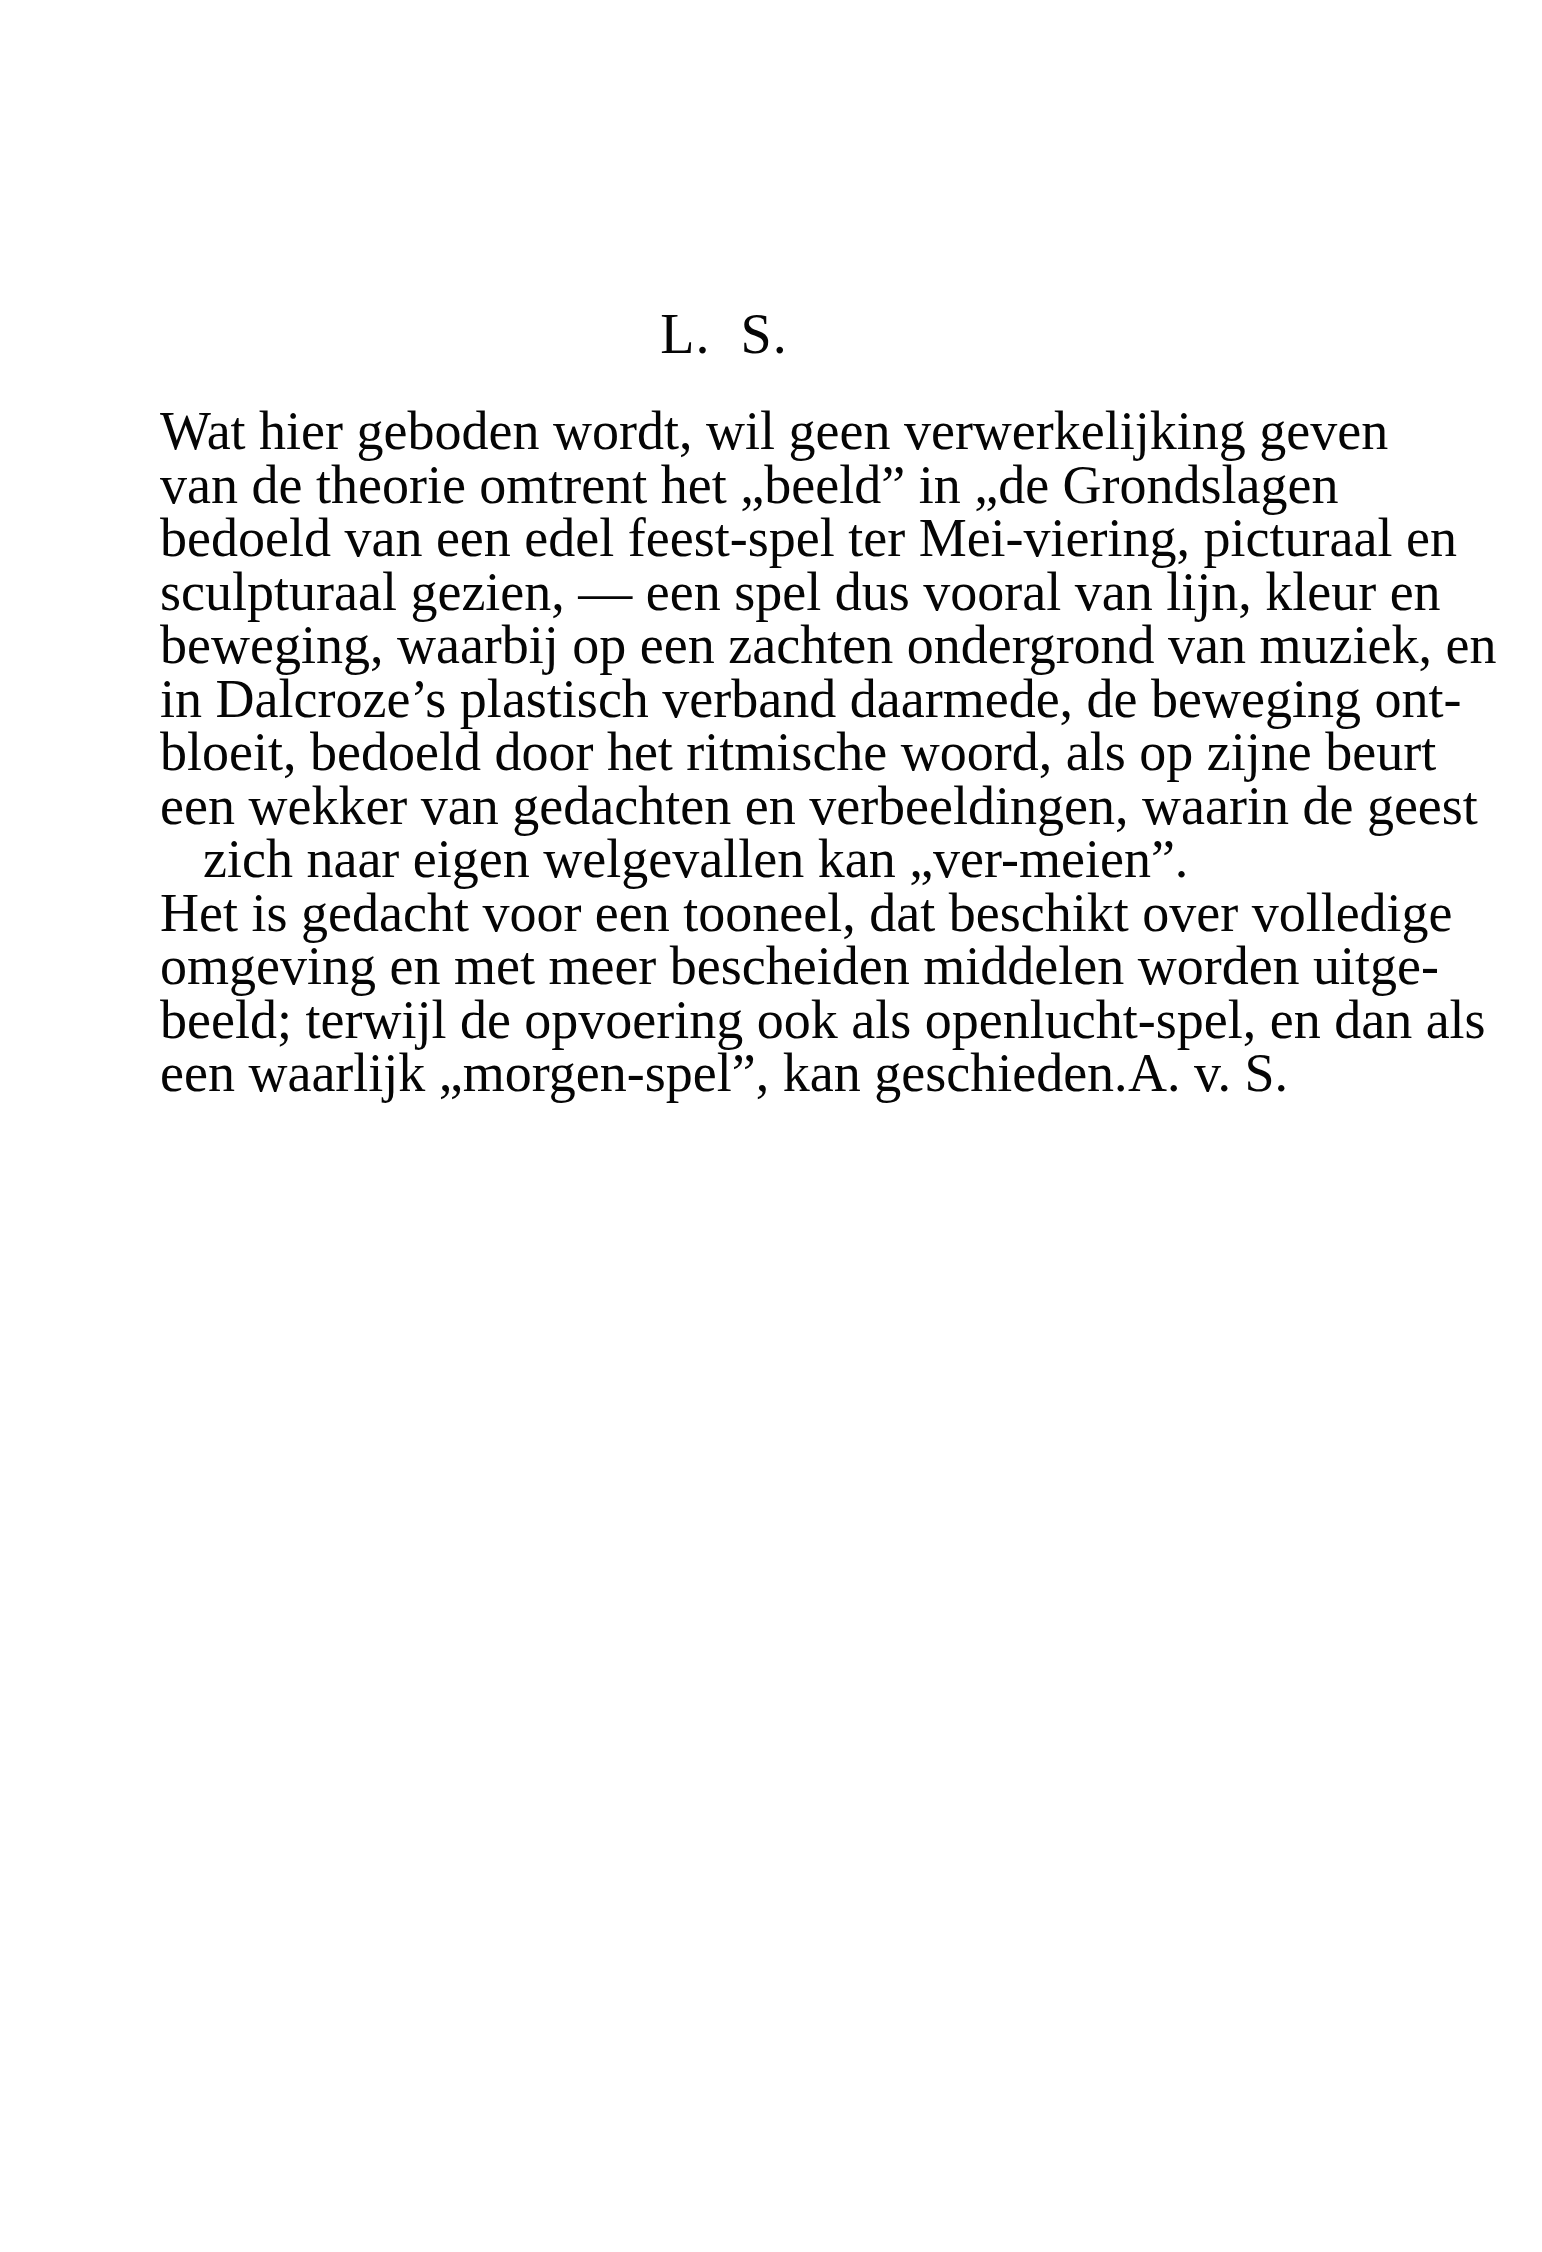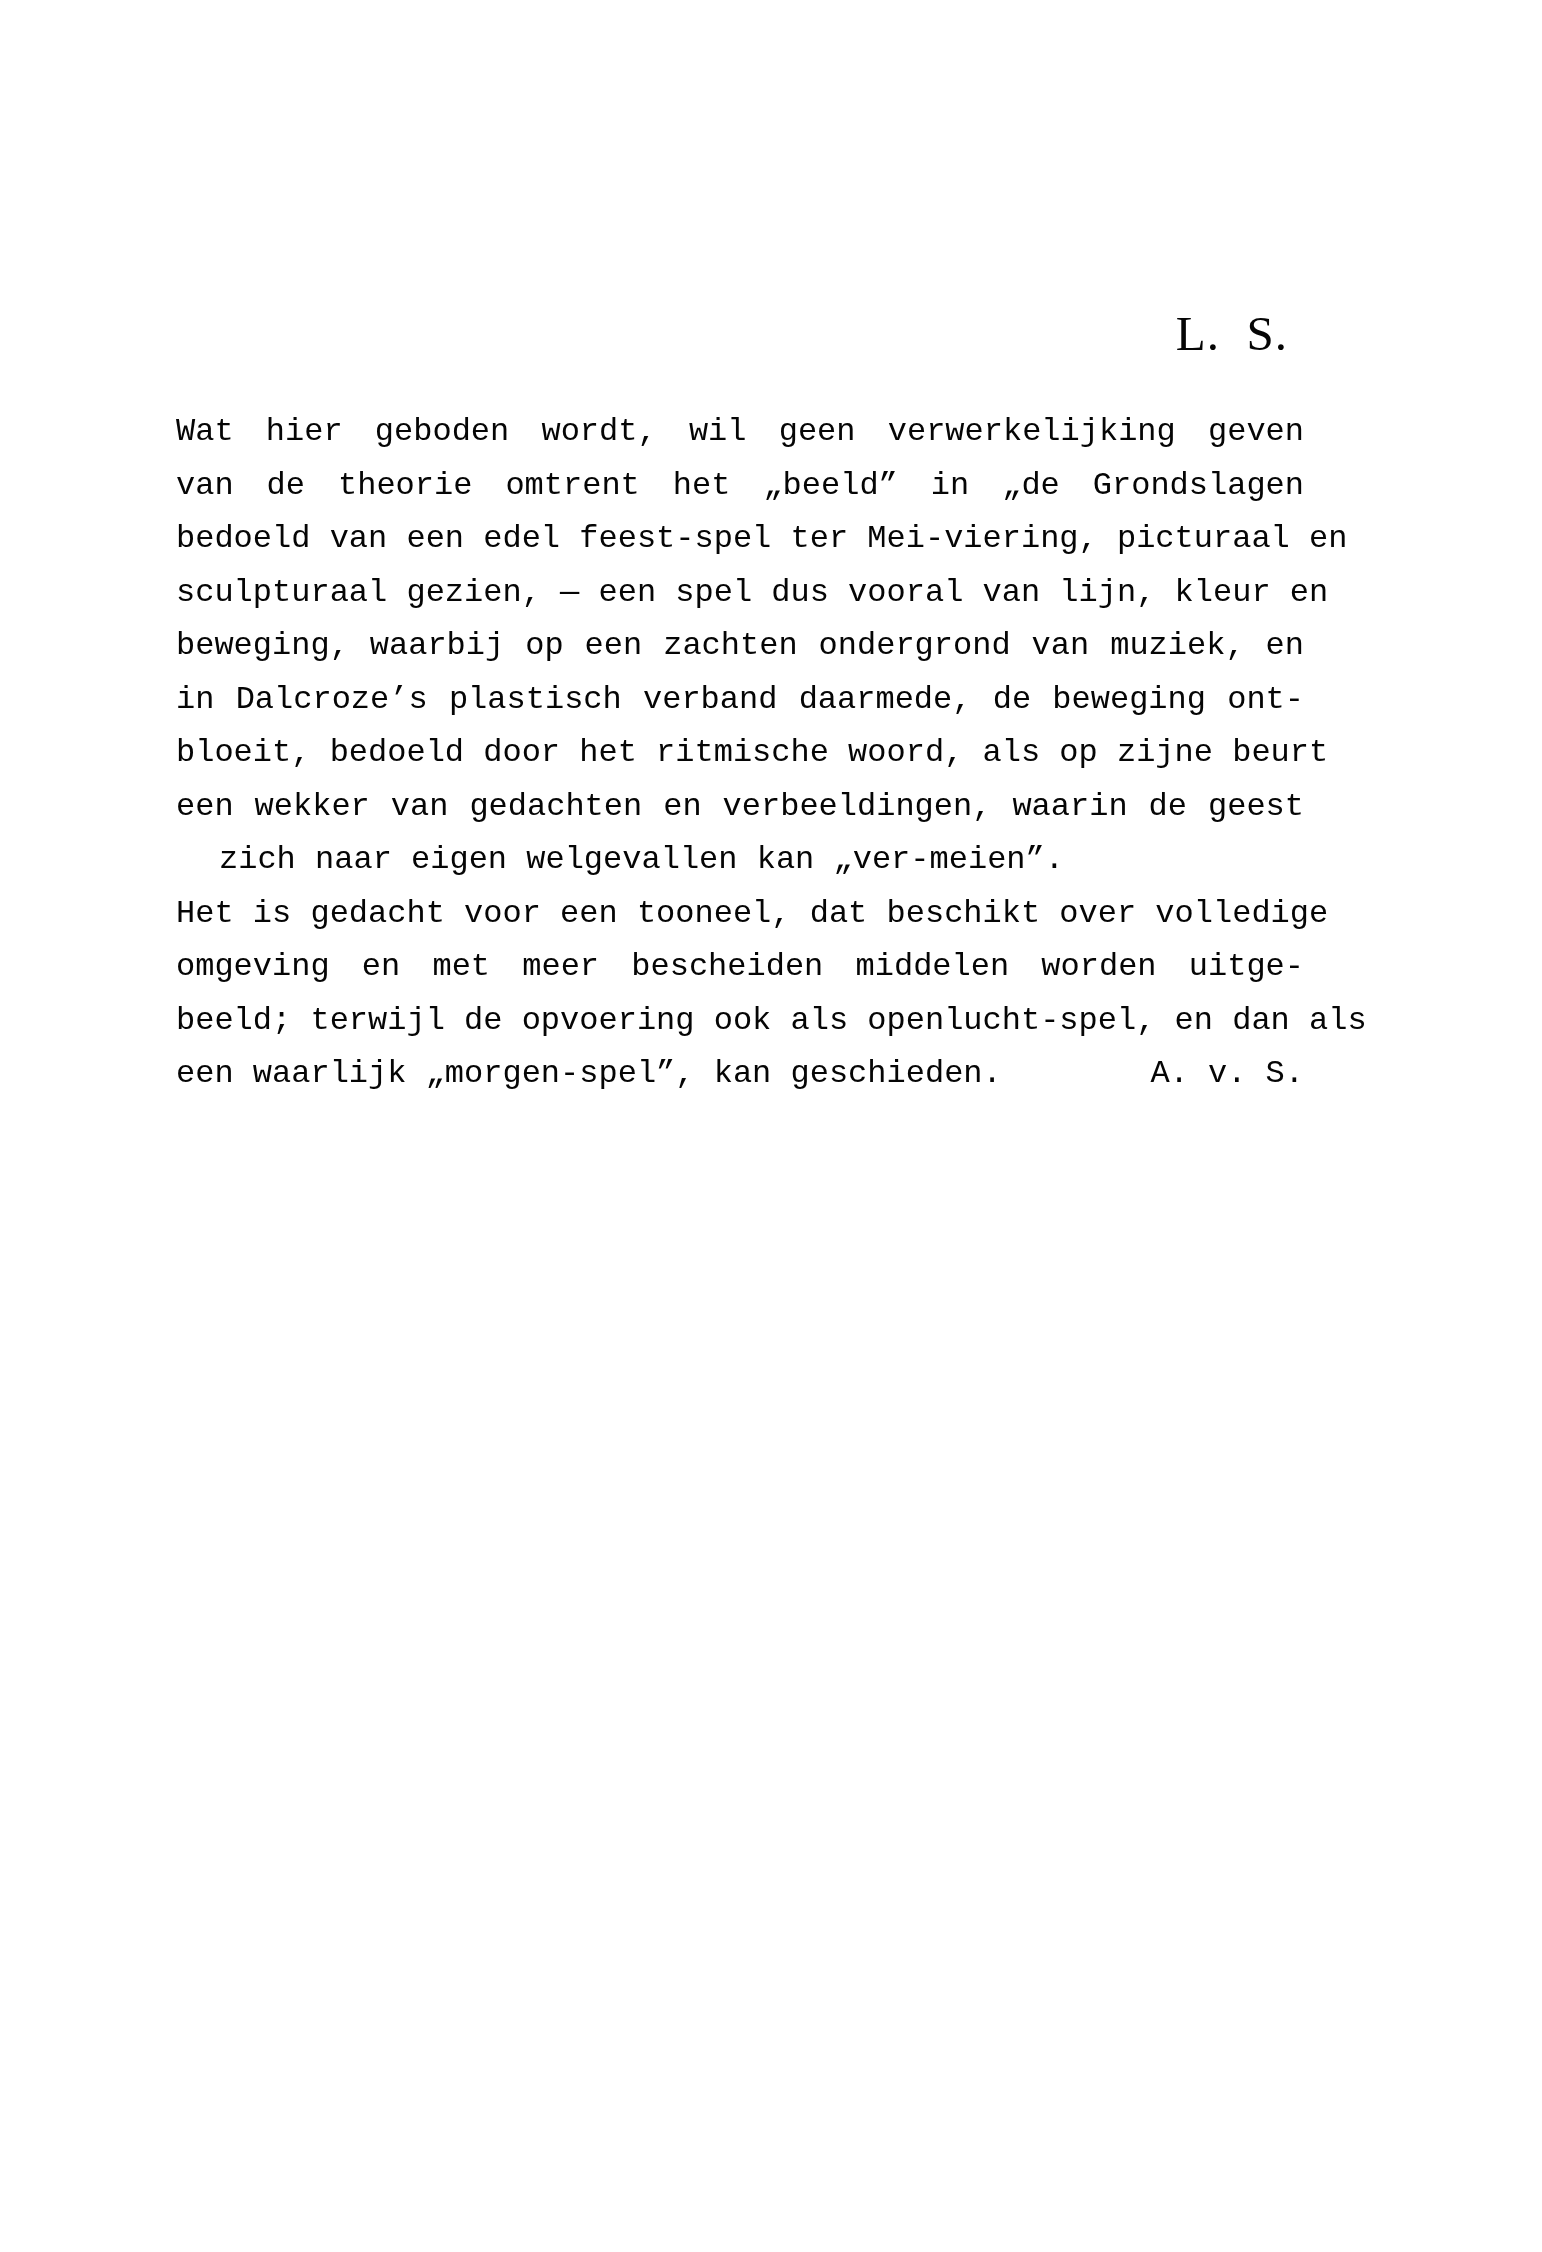--- a/index.html
+++ b/index.html
@@ -14,34 +14,33 @@
     background: #ffffff;
     color: #050505;
     font-family: "Liberation Serif", "DejaVu Serif", serif;
     overflow: hidden;
   }
   .heading {
     position: absolute;
     left: 160px;
     top: 296px;
     width: 1128px;
-    text-align: right;
-    font-size: 49px;
+    text-align: center;
+    font-size: 56px;
     line-height: 76px;
     white-space: pre;
     letter-spacing: 1px;
   }
   .content {
     position: absolute;
-    left: 176px;
+    left: 160px;
     top: 405px;
     width: 1128px;
-    font-size: 32px;
+    font-size: 54px;
     line-height: 53.5px;
-    font-family: Liberation Mono, monospace;
   }
   .line {
     text-align: justify;
     text-align-last: justify;
     text-justify: inter-word;
     white-space: nowrap;
     height: 53.5px;
   }
   .line.para-end {
     text-align-last: left;

